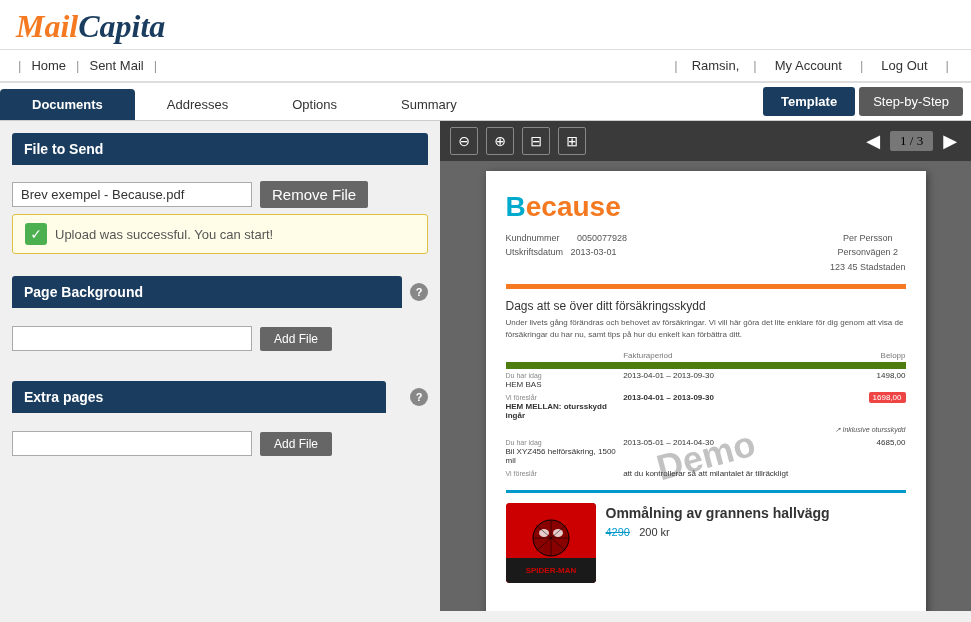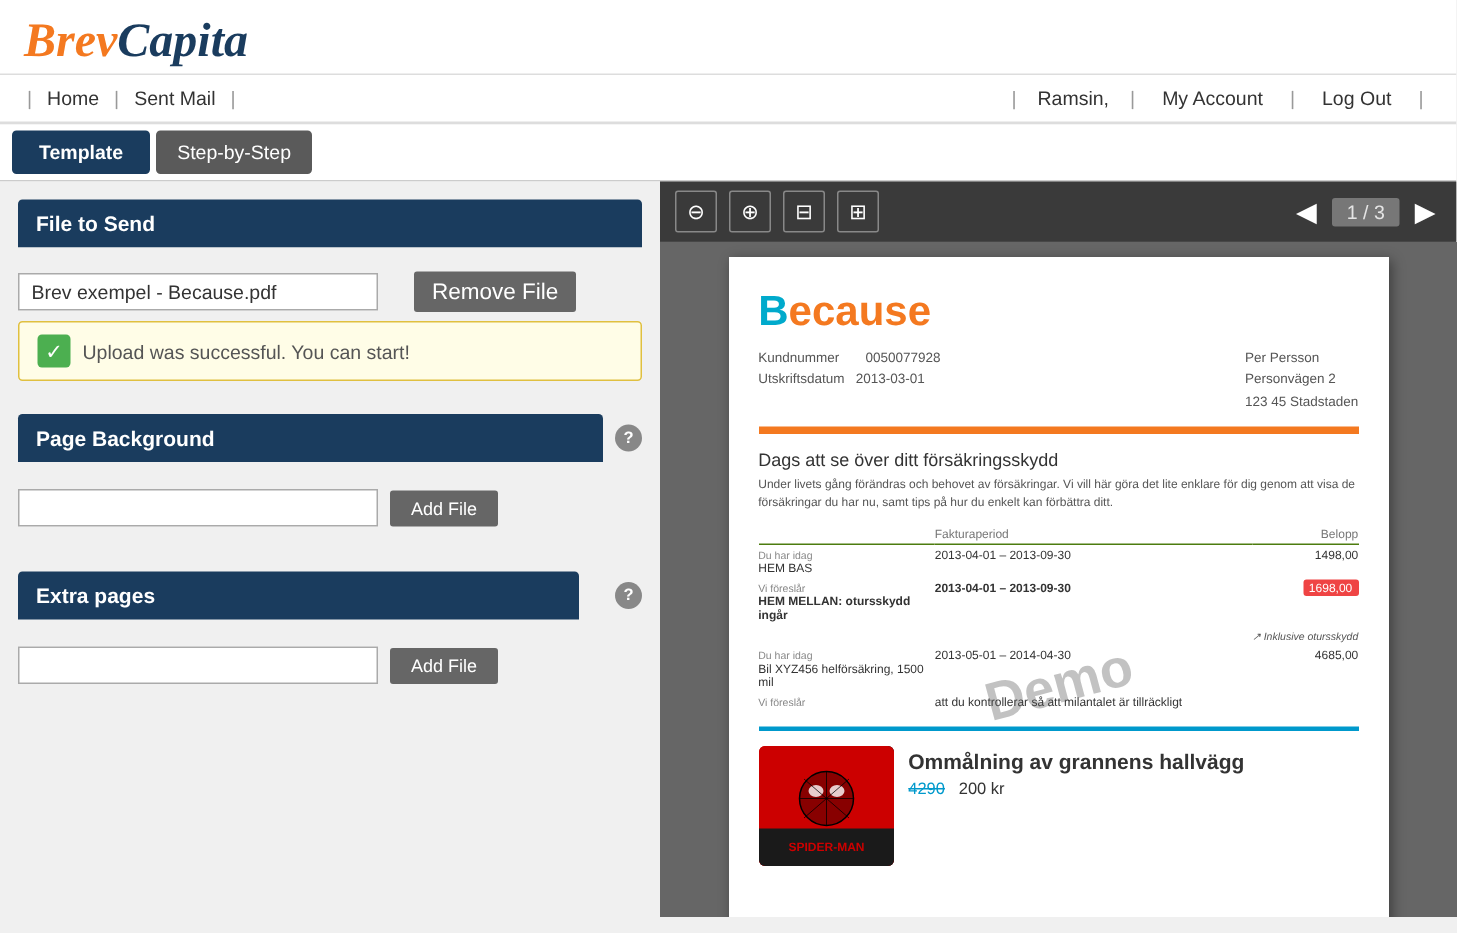--- a/index.html
+++ b/index.html
@@ -29,78 +29,78 @@
 
     
     .main { display: flex; height: 490px; }
 
     
     .left-panel { width: 440px; min-width: 440px; padding: 12px 12px; background: #f0f0f0; overflow-y: auto; }
 
     .section-header { background: #1a3c5e; color: #fff; padding: 8px 12px; font-size: 14px; font-weight: bold; border-radius: 3px 3px 0 0; margin-bottom: 0; }
     .section-body { background: #f0f0f0; padding: 10px 0; margin-bottom: 12px; }
 
-    .file-input-row { display: flex; align-items: center; gap: 24px; margin: 6px 0; }
+    .file-input-row { display: flex; align-items: center; gap: 8px; margin: 6px 0; }
     .file-input { border: 1px solid #aaa; padding: 4px 8px; background: #fff; width: 240px; font-size: 13px; color: #333; }
     .btn-remove { background: #666; color: #fff; border: none; padding: 5px 12px; font-size: 15px; cursor: pointer; border-radius: 2px; }
 
     .success-box { background: #fffde7; border: 1px solid #e0c040; border-radius: 3px; padding: 8px 12px; display: flex; align-items: center; gap: 8px; font-size: 13px; color: #555; margin-top: 6px; }
     .success-icon { width: 22px; height: 22px; background: #4caf50; border-radius: 3px; display: flex; align-items: center; justify-content: center; color: #fff; font-size: 14px; flex-shrink: 0; }
     .help-icon { width: 18px; height: 18px; background: #888; border-radius: 50%; color: #fff; font-size: 11px; font-weight: bold; display: flex; align-items: center; justify-content: center; cursor: pointer; flex-shrink: 0; }
 
     .add-file-row { display: flex; align-items: center; gap: 8px; margin: 8px 0; }
     .add-file-input { border: 1px solid #aaa; padding: 4px 8px; background: #fff; width: 240px; font-size: 13px; }
     .btn-add { background: #666; color: #fff; border: none; padding: 5px 14px; font-size: 12px; cursor: pointer; border-radius: 2px; }
 
     
     .right-panel { flex: 1; background: #555; display: flex; flex-direction: column; overflow: hidden; }
 
     .preview-toolbar { background: #3a3a3a; display: flex; align-items: center; padding: 6px 10px; gap: 8px; }
     .toolbar-btn { background: none; border: 1px solid #888; color: #fff; width: 28px; height: 28px; cursor: pointer; display: flex; align-items: center; justify-content: center; border-radius: 2px; font-size: 14px; }
     .page-nav { display: flex; align-items: center; gap: 6px; margin-left: auto; }
     .page-nav-btn { background: none; border: none; color: #fff; font-size: 18px; cursor: pointer; padding: 0 4px; }
-    .page-indicator { background: #777; color: #e5e5e5; padding: 2px 10px; font-size: 13px; border-radius: 2px; }
+    .page-indicator { background: #777; color: #000000; padding: 2px 10px; font-size: 13px; border-radius: 2px; font-family: Liberation Serif, serif; }
 
     .preview-content { flex: 1; overflow-y: auto; overflow-x: hidden; background: #666; display: flex; justify-content: center; padding: 10px; }
     .preview-page { background: #fff; width: 440px; min-height: 570px; padding: 20px; position: relative; box-shadow: 2px 2px 8px rgba(0,0,0,0.4); }
 
     
     .because-logo { font-size: 28px; font-weight: bold; }
     .because-b { color: #00aacc; }
     .because-rest { color: #f47920; }
 
     .doc-meta { display: flex; justify-content: space-between; margin-top: 8px; font-size: 9px; color: #555; line-height: 1.6; }
 
     .orange-bar { height: 5px; background: #f47920; margin: 10px 0; }
     .blue-bar { height: 3px; background: #0099cc; margin: 10px 0; }
 
     .doc-title { font-size: 12px; font-weight: normal; color: #333; margin: 8px 0 4px 0; }
     .doc-body-text { font-size: 8px; color: #555; line-height: 1.5; margin-bottom: 8px; }
 
     .doc-table { width: 100%; border-collapse: collapse; font-size: 8px; margin-bottom: 6px; }
-    .doc-table th { text-align: left; color: #777; font-weight: normal; padding: 2px 0; border-bottom: 1px solid #4d7c0f; }
+    .doc-table th { text-align: left; color: #777; font-weight: normal; padding: 2px 0; border-bottom: 7px solid #4d7c0f; }
     .doc-table td { padding: 2px 0; color: #333; vertical-align: top; }
     .highlight-cell { background: #ef4444; color: #fff; padding: 1px 4px; border-radius: 2px; text-align: center; }
 
     .balloon-note { font-size: 7px; color: #555; text-align: right; font-style: italic; margin-top: 2px; }
 
     .demo-watermark { position: absolute; top: 50%; left: 50%; transform: translate(-50%, -50%) rotate(-15deg); font-size: 36px; color: rgba(80,80,80,0.35); font-weight: bold; pointer-events: none; }
 
     .bottom-image-row { display: flex; gap: 10px; margin-top: 8px; align-items: flex-start; }
     .spiderman-placeholder { width: 90px; height: 80px; background: linear-gradient(135deg, #cc0000 0%, #cc0000 50%, #000 50%); border-radius: 4px; flex-shrink: 0; display: flex; align-items: center; justify-content: center; overflow: hidden; }
     .ad-text { font-size: 11px; color: #333; line-height: 1.5; }
     .ad-title { font-size: 14px; font-weight: bold; color: #333; }
     .price-old { color: #0099cc; text-decoration: line-through; }
   </style>
 </head>
 <body>
 
 <div class="header">
   <span class="logo">
-    <span style="color:#f47920;">Brev</span><span style="color:#1a3c5e;">Capita</span>
+    <span style="color:#f47920;">Mail</span><span style="color:#1a3c5e;">Capita</span>
   </span>
 </div>
 
 <div class="nav-bar">
   <div class="nav-left">
     <span class="nav-sep">|</span>
     <a class="nav-link" href="#">Home</a>
     <span class="nav-sep">|</span>
     <a class="nav-link" href="#">Sent Mail</a>
     <span class="nav-sep">|</span>
@@ -110,20 +110,26 @@
     <span>Ramsin,</span>
     <span class="nav-sep">|</span>
     <a class="nav-link" href="#">My Account</a>
     <span class="nav-sep">|</span>
     <a class="nav-link" href="#">Log Out</a>
     <span class="nav-sep">|</span>
   </div>
 </div>
 
 <div class="tabs-bar">
+  <div class="tabs-left">
+    <button class="tab active">Documents</button>
+    <button class="tab">Addresses</button>
+    <button class="tab">Options</button>
+    <button class="tab">Summary</button>
+  </div>
   <div class="tabs-right">
     <button class="btn-template">Template</button>
     <button class="btn-step">Step-by-Step</button>
   </div>
 </div>
 
 <div class="main">
 
   <div class="left-panel">
 
@@ -200,21 +206,21 @@
 
         <div class="because-logo">
           <span class="because-b">B</span><span class="because-rest">ecause</span>
         </div>
 
         <div class="doc-meta">
           <div>
             <div>Kundnummer &nbsp;&nbsp;&nbsp;&nbsp;&nbsp; <span>0050077928</span></div>
             <div>Utskriftsdatum &nbsp; <span>2013-03-01</span></div>
           </div>
-          <div style="text-align:left;">
+          <div style="text-align:center;">
             <div>Per Persson</div>
             <div>Personvägen 2</div>
             <div>123 45 Stadstaden</div>
           </div>
         </div>
 
         <div class="orange-bar"></div>
 
         <div class="doc-title">Dags att se över ditt försäkringsskydd</div>
 

